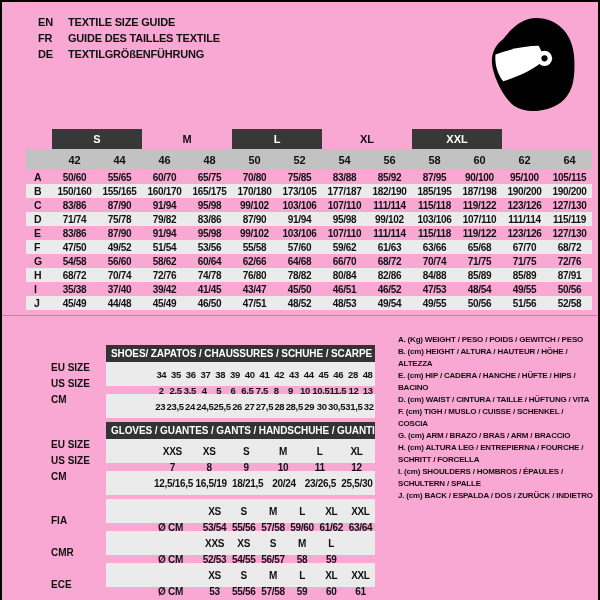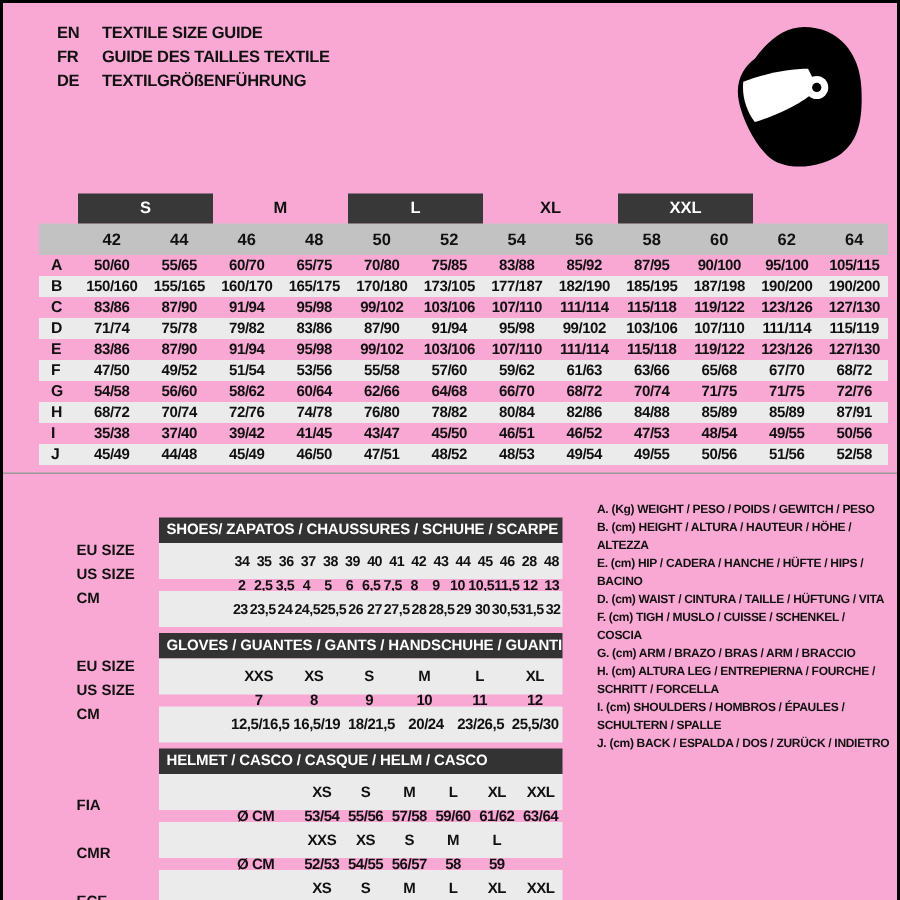--- a/index.html
+++ b/index.html
@@ -360,21 +360,20 @@
               <div class="bcell">16,5/19</div>
               <div class="bcell">18/21,5</div>
               <div class="bcell">20/24</div>
               <div class="bcell">23/26,5</div>
               <div class="bcell">25,5/30</div>
             </div>
           </div>
         </div>
     </div>
     <div class="btable helmet-gap">
-      <div class="btable-header">HELMET / CASCO / CASQUE / HELM / CASCO</div>
       <div class="btable-body">
           <div class="btable-row">
             <div class="rlabel"></div>
             <div class="rcells cols-helmet shaded">
               <div class="bcell"></div>
               <div class="bcell">XS</div>
               <div class="bcell">S</div>
               <div class="bcell">M</div>
               <div class="bcell">L</div>
               <div class="bcell">XL</div>

